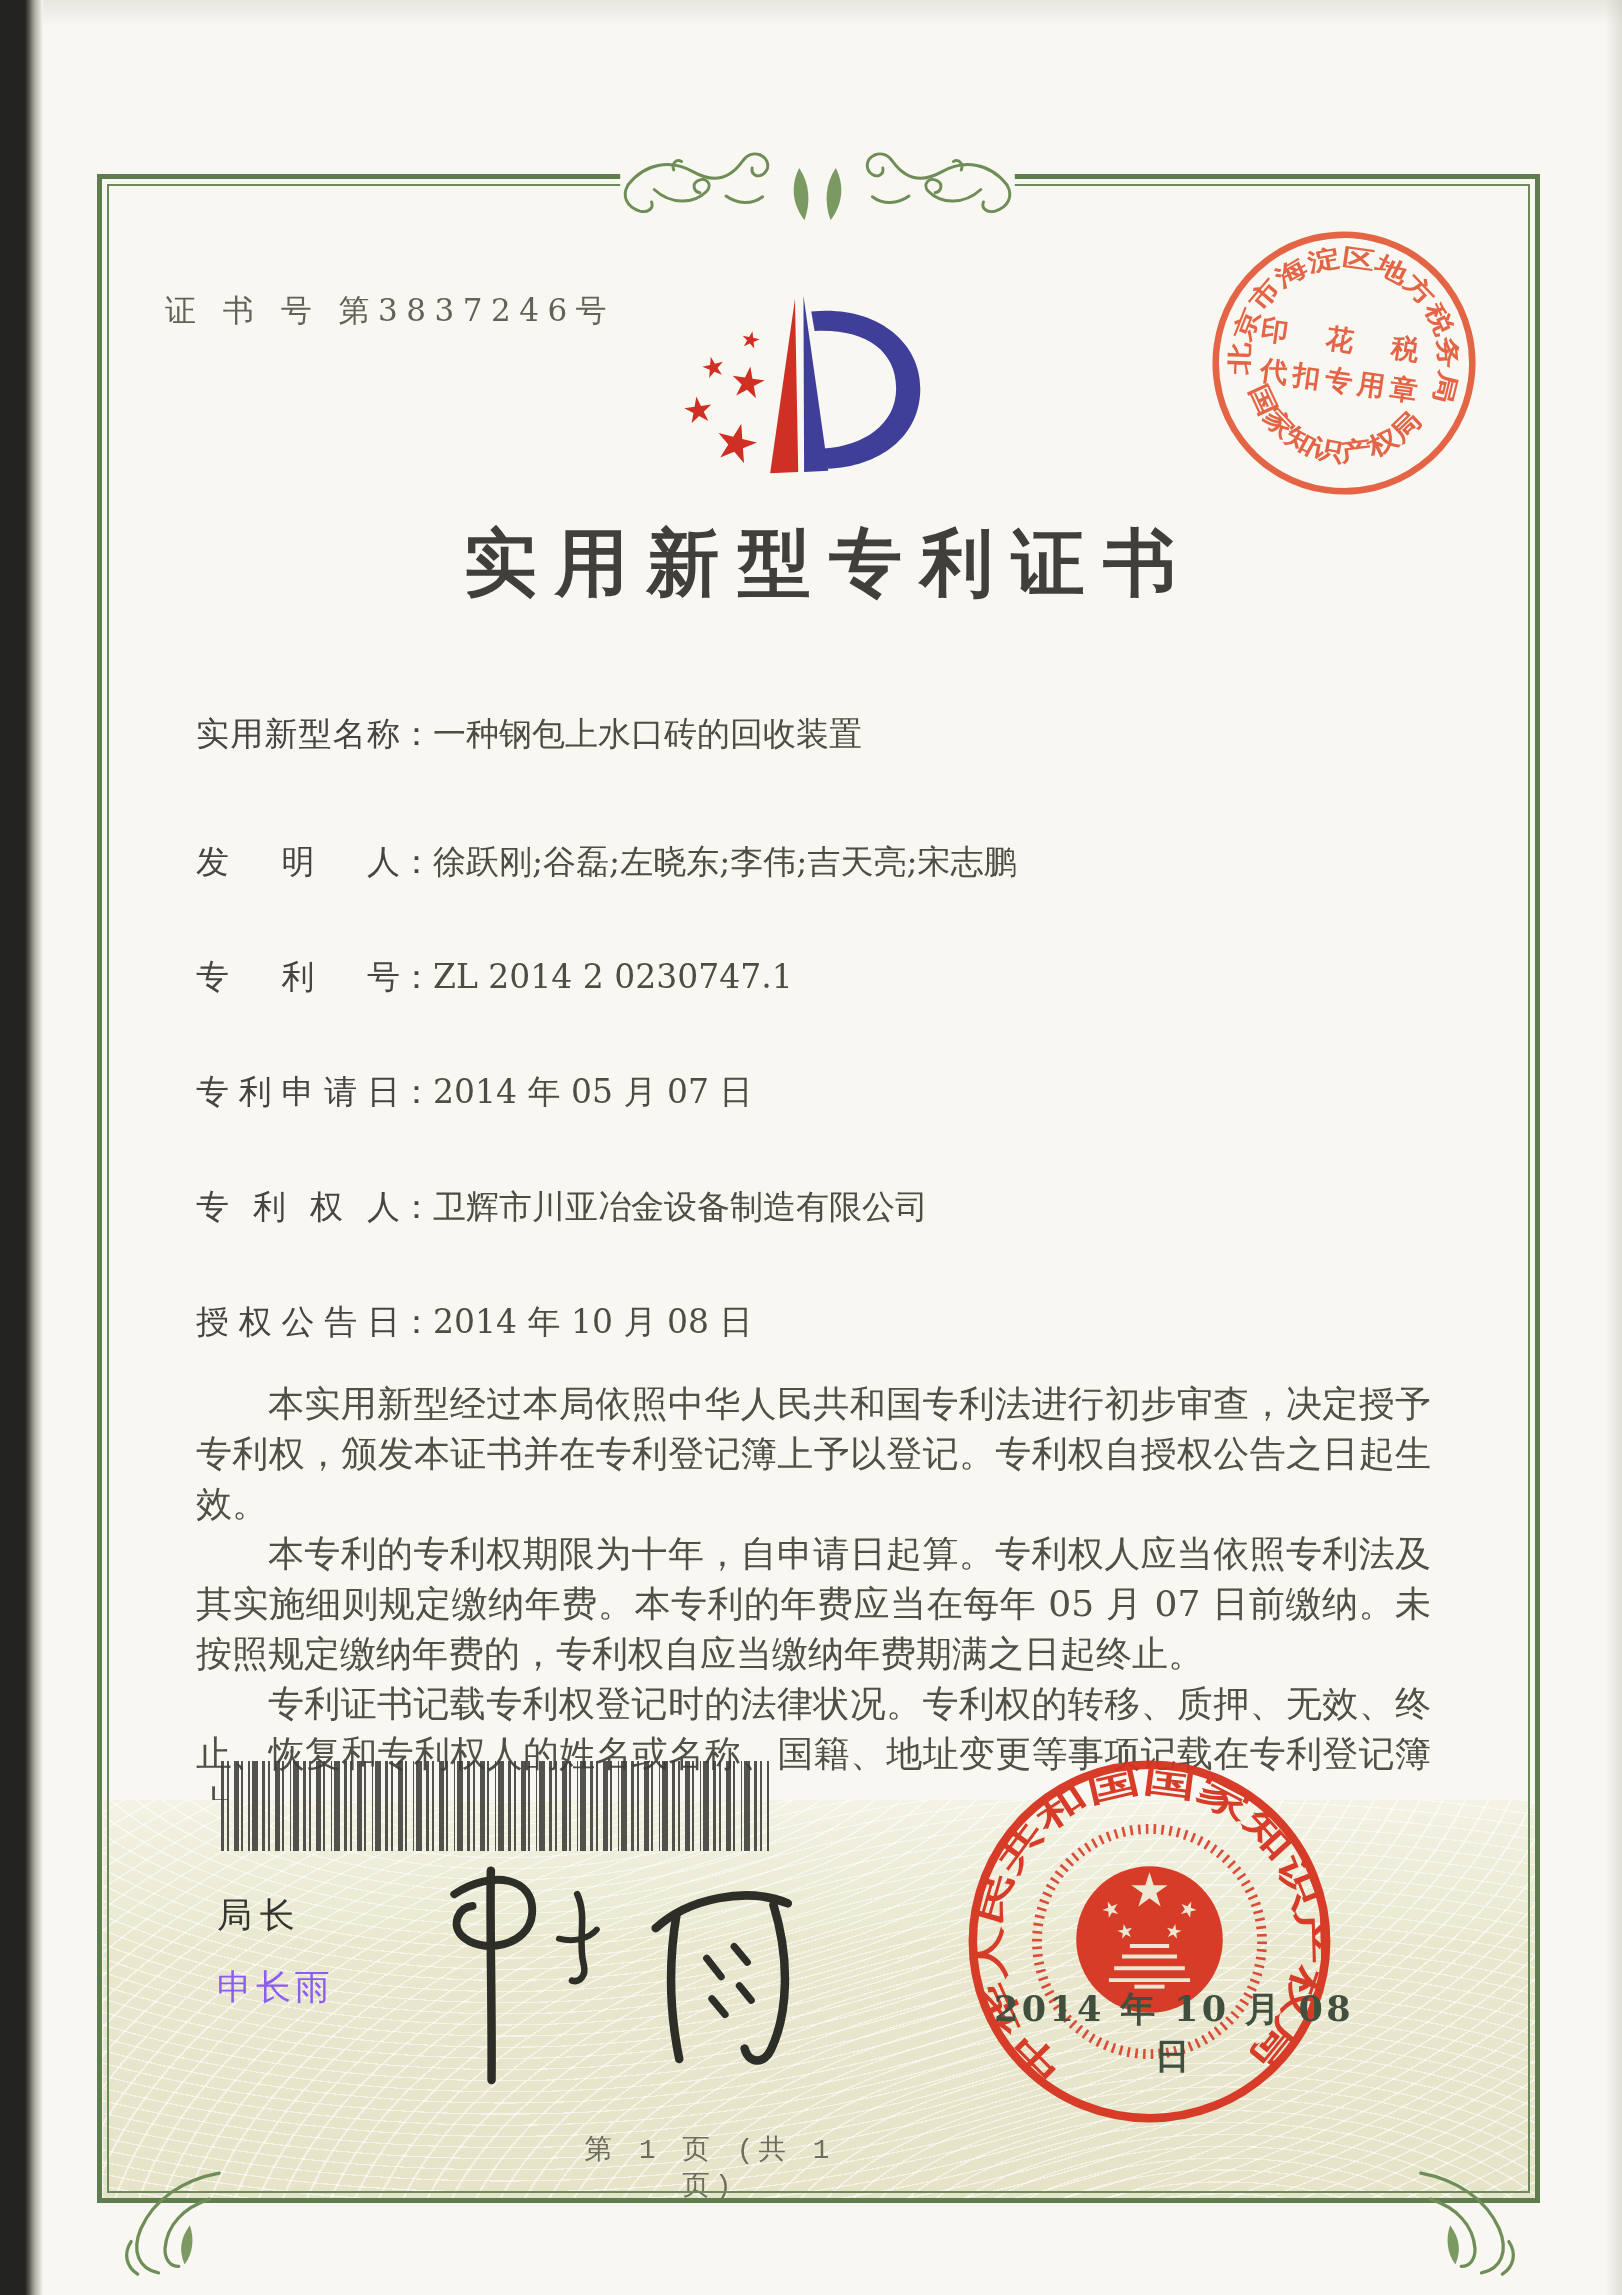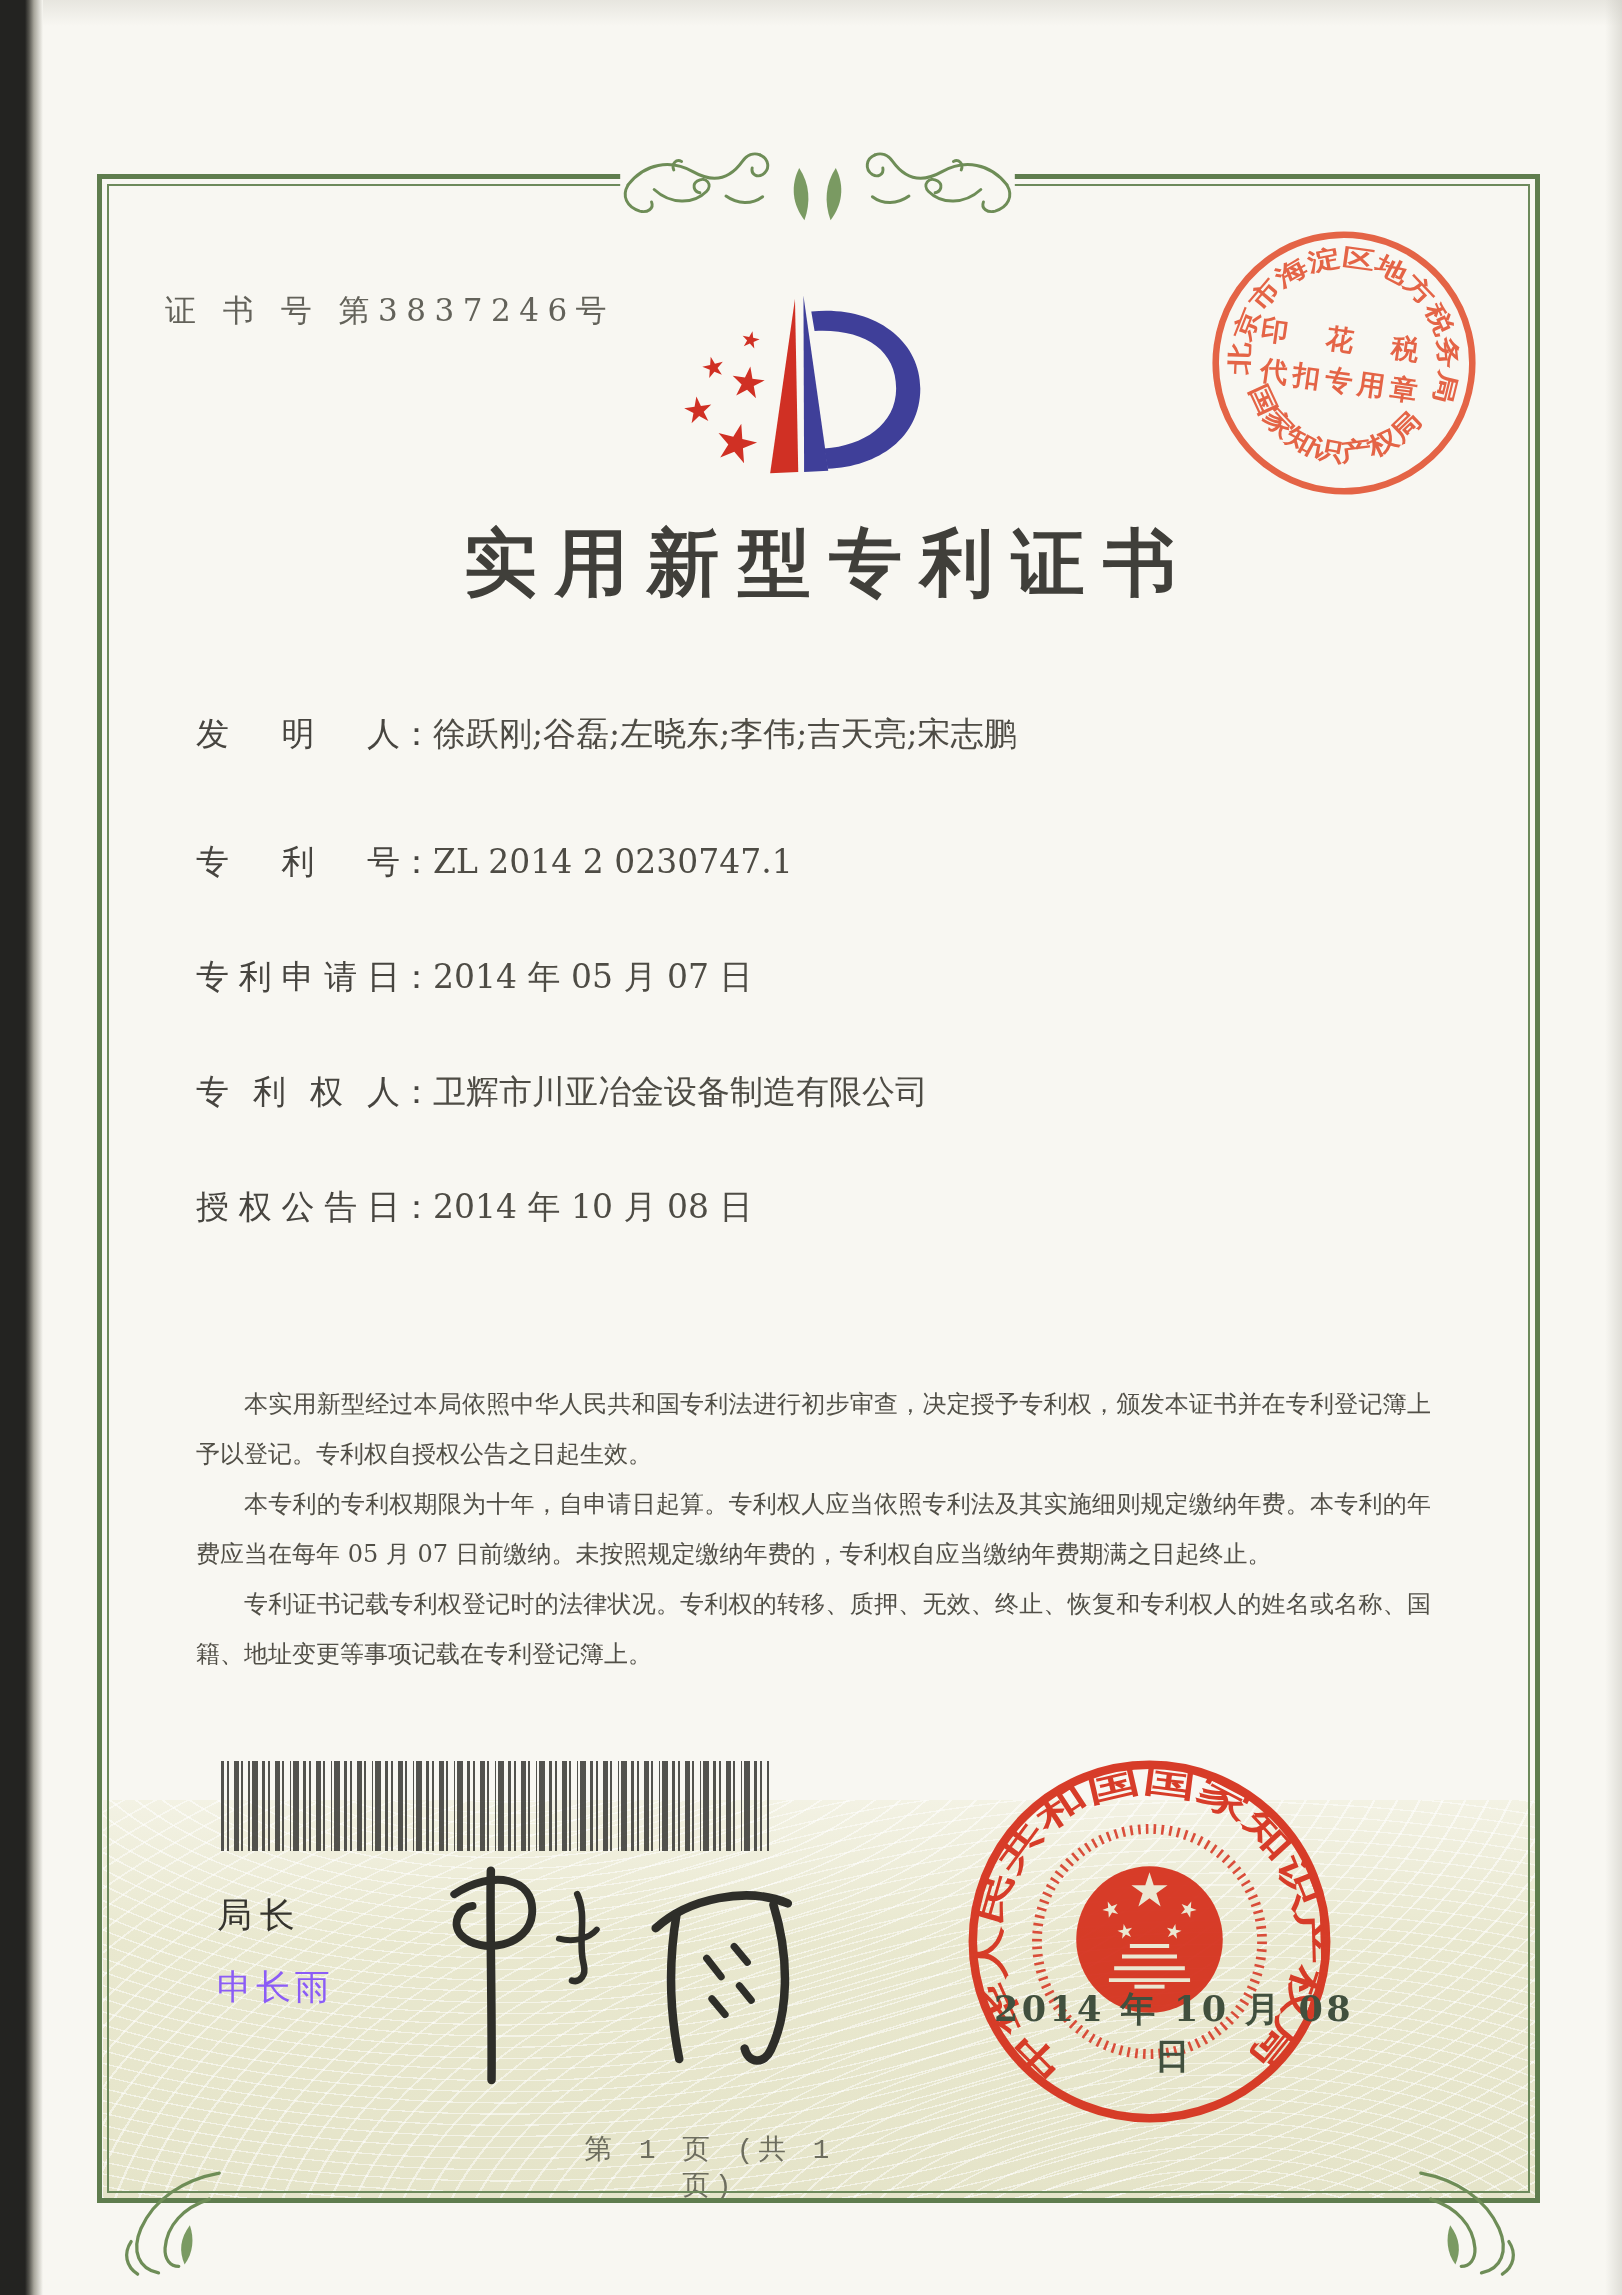--- a/index.html
+++ b/index.html
@@ -58,21 +58,21 @@
   .frow{height:41px;margin-bottom:74px;font-size:33px;color:#4e4c45;white-space:nowrap;}
   .frow:first-child{margin-bottom:87px;}
   .flabel{
     display:inline-block;width:204px;text-align:justify;text-align-last:justify;
     color:#474540;vertical-align:baseline;
   }
   .fcolon{color:#474540;}
   .fvalue{color:#4e4c45;}
   .body-text{
     position:absolute;left:196px;top:1379px;width:1235px;
-    font-size:24px;line-height:50px;color:#514f47;text-align:justify;
+    font-size:36px;line-height:50px;color:#514f47;text-align:justify;
   }
   .body-text p{margin:0;text-indent:2em;}
   .barcode{
     position:absolute;left:221px;top:1761px;width:548px;height:90px;
     background:repeating-linear-gradient(90deg,
       #3c3c38 0 3.3px, rgba(0,0,0,0) 3.3px 5.9px,
       #3c3c38 5.9px 7.8px, rgba(0,0,0,0) 7.8px 13px,
       #3c3c38 13px 17.7px, rgba(0,0,0,0) 17.7px 20px,
       #3c3c38 20px 22px, rgba(0,0,0,0) 22px 27.5px,
       #3c3c38 27.5px 29px, rgba(0,0,0,0) 29px 31px,
@@ -139,20 +139,23 @@
     <text font-size="38" fill="#e2502f" font-weight="700">
       <textPath href="#taxBottom" startOffset="10" textLength="330" lengthAdjust="spacingAndGlyphs">国家知识产权局</textPath>
     </text>
     <text x="220" y="200" font-size="42" fill="#e2502f" font-weight="700" text-anchor="middle" letter-spacing="22">印 花 税</text>
     <text x="220" y="262" font-size="42" fill="#e2502f" font-weight="700" text-anchor="middle" letter-spacing="8">代扣专用章</text>
   </svg>
 
   <div class="title">实用新型专利证书</div>
 
   <div class="fields">
+    <div class="frow">
+      <span class="flabel">实用新型名称</span><span class="fcolon">：</span><span class="fvalue">一种钢包上水口砖的回收装置</span>
+    </div>
     <div class="frow">
       <span class="flabel">发明人</span><span class="fcolon">：</span><span class="fvalue">徐跃刚;谷磊;左晓东;李伟;吉天亮;宋志鹏</span>
     </div>
     <div class="frow">
       <span class="flabel">专利号</span><span class="fcolon">：</span><span class="fvalue">ZL 2014 2 0230747.1</span>
     </div>
     <div class="frow">
       <span class="flabel">专利申请日</span><span class="fcolon">：</span><span class="fvalue">2014 年 05 月 07 日</span>
     </div>
     <div class="frow">

